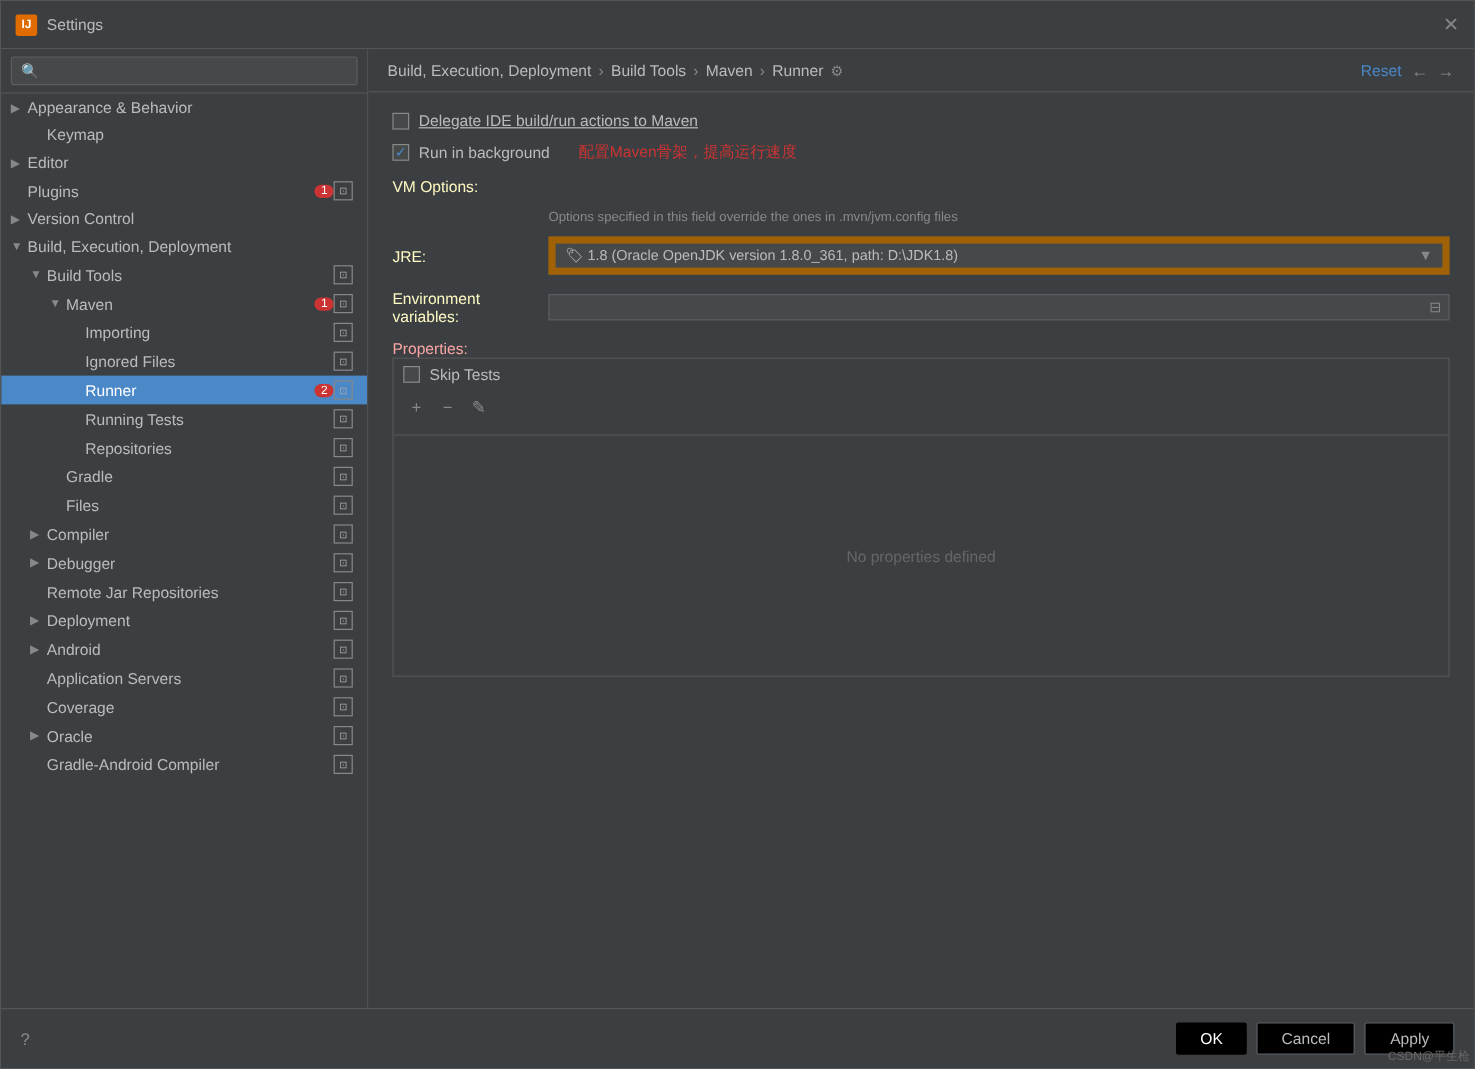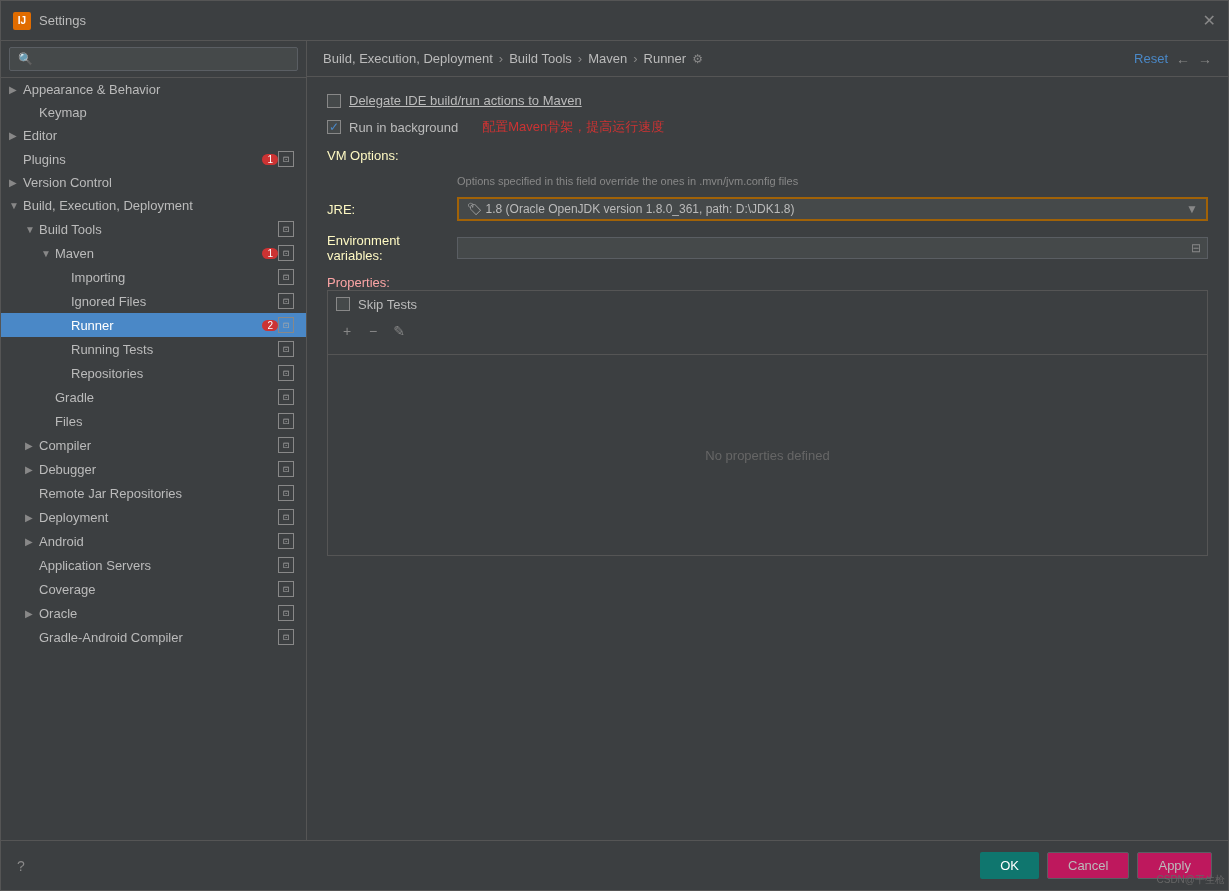--- a/index.html
+++ b/index.html
@@ -66,43 +66,43 @@
     .form-row { display: flex; align-items: center; margin-bottom: 12px; }
     .form-label { width: 130px; color: #fef9c3; flex-shrink: 0; font-size: 13px; }
     .form-control { flex: 1; }
 
     .vm-input-wrapper { display: flex; align-items: center; border: 2px solid #cc3333; background: #2b2b2b; padding: 2px 6px; }
     .vm-input { flex: 1; background: transparent; border: none; color: #bbbbbb; font-size: 13px; outline: none; font-family: monospace; }
     .expand-btn { color: #888; cursor: pointer; font-size: 14px; margin-left: 4px; }
 
     .hint-text { color: #888; font-size: 11px; margin-top: 2px; margin-left: 130px; }
 
-    .jre-select { width: 100%; background: #45494a; border: 2px solid #a16207; color: #bbbbbb; padding: 3px 8px; font-size: 12px; display: flex; align-items: center; justify-content: space-between; cursor: pointer; }
+    .jre-select { width: 100%; background: #45494a; border: 6px solid #a16207; color: #bbbbbb; padding: 3px 8px; font-size: 12px; display: flex; align-items: center; justify-content: space-between; cursor: pointer; }
     .jre-select-text { flex: 1; }
     .jre-arrow { color: #888; }
 
     .env-input-wrapper { flex: 1; border: 1px solid #5a5e63; background: #45494a; padding: 3px 6px; display: flex; align-items: center; justify-content: space-between; }
     .env-input { background: transparent; border: none; color: #bbbbbb; font-size: 12px; outline: none; flex: 1; }
     .env-icon { color: #888; cursor: pointer; font-size: 12px; }
 
     .section-label { color: #fca5a5; font-size: 13px; margin-bottom: 8px; margin-top: 4px; }
 
     .skip-tests-row { display: flex; align-items: flex-start; margin-bottom: 8px; }
     .toolbar-row { display: flex; align-items: center; gap: 4px; margin-bottom: 8px; }
     .toolbar-btn { width: 22px; height: 22px; border: none; background: transparent; color: #888; cursor: pointer; display: flex; align-items: center; justify-content: center; font-size: 14px; }
 
     .empty-state { flex: 1; display: flex; align-items: center; justify-content: center; color: #666; font-size: 13px; min-height: 200px; }
 
     
     .dialog-footer { height: 50px; background: #3c3f41; border-top: 1px solid #555; display: flex; align-items: center; justify-content: space-between; padding: 0 16px; flex-shrink: 0; }
     .footer-left { color: #888; cursor: pointer; font-size: 14px; }
     .footer-right { display: flex; gap: 8px; }
     .btn { padding: 5px 20px; border: none; cursor: pointer; font-size: 13px; border-radius: 2px; }
-    .btn-primary { background: #0f766e; color: white; }
-    .btn-default { background: #be185d; color: #bbbbbb; border: 1px solid #5a5e63; }
+    .btn-primary { background: #000000; color: white; }
+    .btn-default { background: #000000; color: #bbbbbb; border: 1px solid #5a5e63; }
 
     .watermark { position: absolute; bottom: 4px; right: 4px; font-size: 10px; color: #666; }
 
     .props-area { display: flex; flex-direction: column; border: 1px solid #555; }
   </style>
 </head>
 <body>
 
 <div class="window">
 

